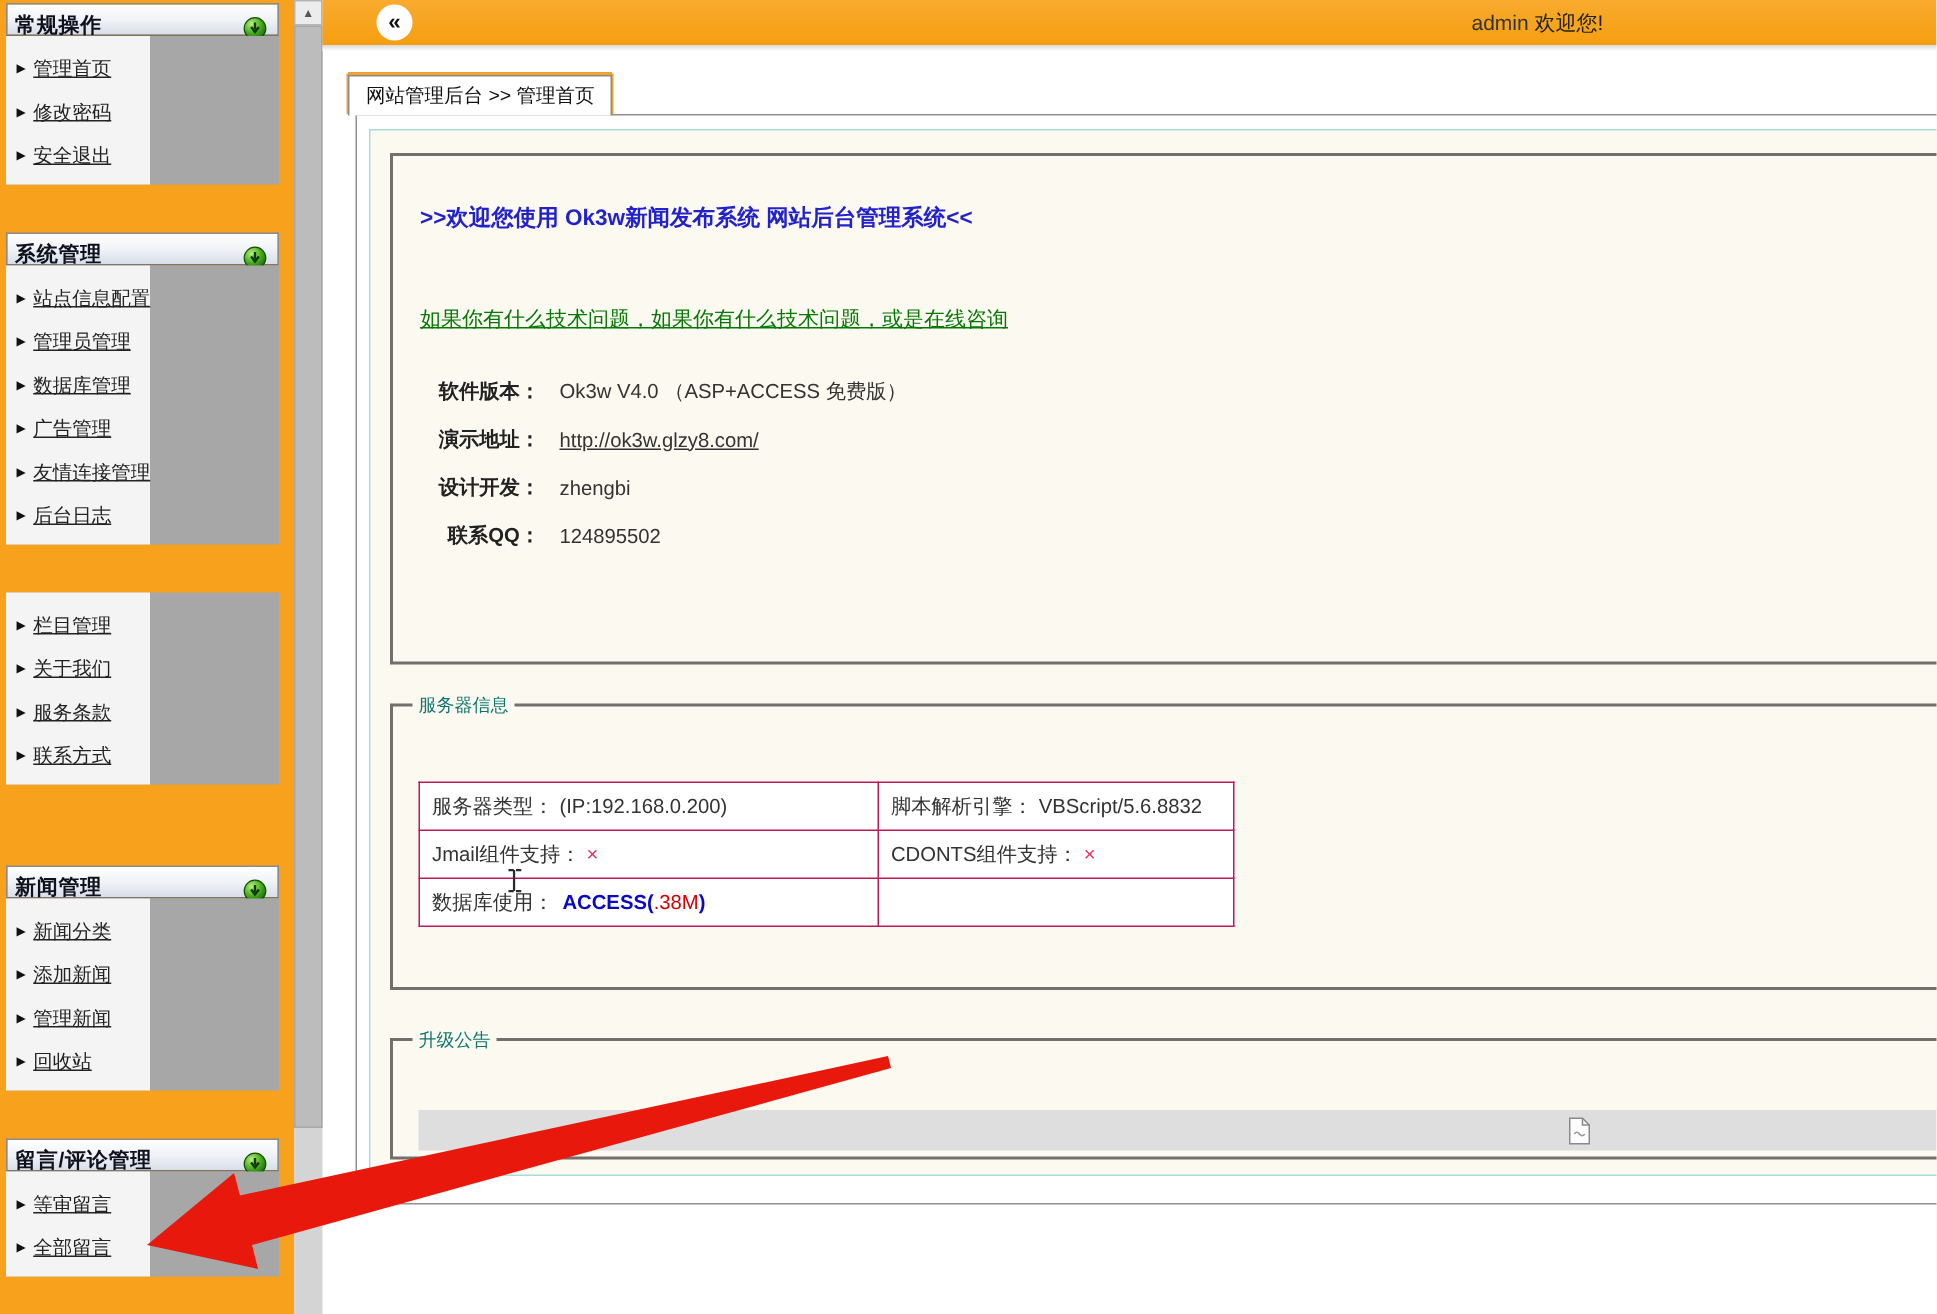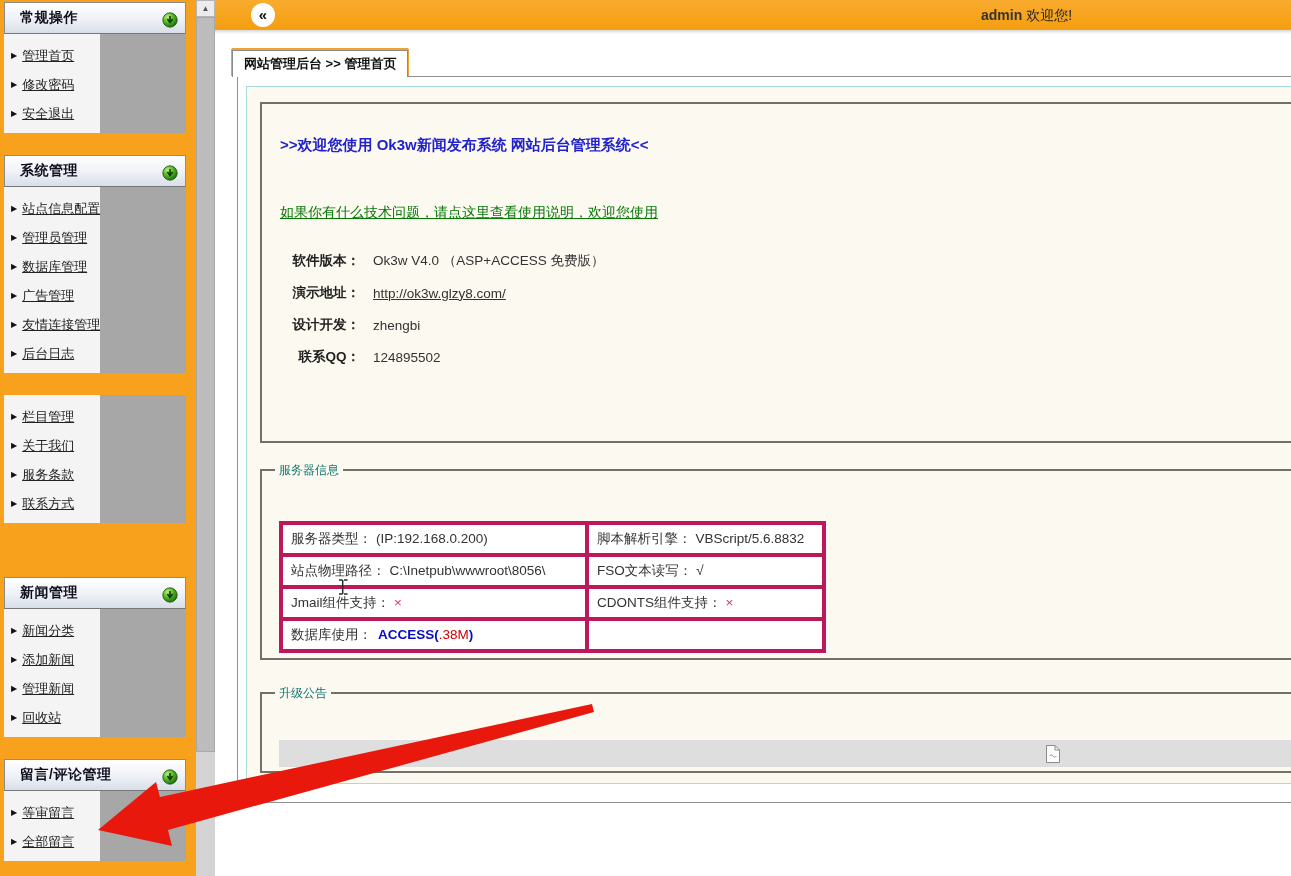--- a/index.html
+++ b/index.html
@@ -5,24 +5,24 @@
   * { margin:0; padding:0; box-sizing:border-box; }
   html,body { width:1291px; height:876px; }
   body {
     position:relative; overflow:hidden; background:#ffffff;
     font-family:"Liberation Sans","DejaVu Sans",sans-serif; color:#333;
   }
   
   .sidebar { position:absolute; left:0; top:0; width:196px; height:876px; background:#f7a11c; }
   .side-section { position:absolute; left:4px; width:182px; }
   .side-header {
-    position:relative; height:32px; line-height:27px;
+    position:relative; height:22px; line-height:27px;
     background:linear-gradient(180deg,#ffffff 0%,#eef1f6 55%,#d8dee8 100%);
     border:1px solid #8c8c8c; border-bottom-color:#777;
-    padding-left:15px; cursor:pointer;
+    padding-left:5px; cursor:pointer;
   }
   .side-title { font-size:14px; font-weight:bold; color:#10101f; letter-spacing:.5px; }
   .globe { position:absolute; right:7px; top:6px; width:16px; height:16px; }
   .side-body { position:relative; background:#a7a7a7; padding:0; }
   .side-items { position:absolute; left:0; top:0; width:96px; height:100%; background:#f4f4f4; padding-top:7px; }
   .side-item { height:29px; display:flex; align-items:center; padding-left:7px; cursor:pointer; }
   .tri { font-size:8px; color:#111; margin-right:5px; line-height:1; }
   .side-link { font-size:13px; color:#222; text-decoration:underline; cursor:pointer; white-space:nowrap; }
   
   .vscroll { position:absolute; left:196px; top:0; width:19px; height:876px; background:#d4d4d4; }
@@ -30,49 +30,49 @@
     position:absolute; left:0; top:0; width:19px; height:17px; background:#ececec;
     border:1px solid #b5b5b5; font-size:8px; color:#555; text-align:center; line-height:15px; cursor:pointer;
   }
   .vscroll .thumb { position:absolute; left:0; top:17px; width:19px; height:735px; background:#bcbcbc; border:1px solid #a8a8a8; cursor:pointer; }
   
   .topbar { position:absolute; left:215px; right:0; top:0; height:30px;
     background:linear-gradient(180deg,#f9ab2e 0%,#f59e10 100%); }
   .collapse-btn { position:absolute; left:36px; top:3px; width:24px; height:24px; border-radius:50%;
     background:#fff; text-align:center; line-height:23px; font-size:15px; font-weight:bold; color:#111; cursor:pointer; }
   .welcome-box { position:absolute; left:766px; top:7px; font-size:14px; color:#222; }
-  .welcome-box .uname { font-weight:bold; color:#333; }
+  .welcome-box .uname { font-weight:normal; color:#333; }
   .topbar-shadow { position:absolute; left:215px; right:0; top:30px; height:4px;
     background:linear-gradient(180deg,#d9d9d9,#ffffff); }
   
   .tab {
     position:absolute; left:232px; top:50px; height:27px; padding:0 11px; background:#fff;
     border:1px solid #8b8b8b; border-bottom:none; z-index:3;
     box-shadow:-1px -1px 0 0 #f2a233, 1px -1px 0 0 #f2a233, 0 -2px 0 0 #f2a233;
-    font-size:13px; font-weight:bold; color:#111; line-height:26px; cursor:pointer; white-space:nowrap;
+    font-size:13px; font-weight:normal; color:#111; line-height:26px; cursor:pointer; white-space:nowrap;
   }
   
   .panel { position:absolute; left:237px; top:76px; right:-2px; height:727px;
     border:1px solid #909090; border-right:none; background:#fff; z-index:1; }
   .teal-box { position:absolute; left:8px; top:9px; right:0; height:698px;
     border:1px solid #a9dbdb; border-right:none; background:#fcf9f0; }
   .inner-box { position:absolute; left:13px; right:-2px; border:2px solid #71716a; }
   .welcome-panel { top:15px; height:341px; }
   .w-title { position:absolute; left:18px; top:32px; font-size:15px; font-weight:bold; color:#2222cc; white-space:nowrap; }
   .w-help  { position:absolute; left:18px; top:100px; font-size:14px; color:#067806; text-decoration:underline; cursor:pointer; white-space:nowrap; }
   .info-list { position:absolute; left:18px; top:141px; }
   .info-row { height:32px; display:flex; align-items:center; font-size:13.5px; }
   .info-label { width:80px; text-align:right; font-weight:bold; color:#222; white-space:nowrap; }
   .info-value { margin-left:13px; color:#333; white-space:nowrap; }
   .info-value.link { text-decoration:underline; cursor:pointer; }
   
   .fieldset-legend { position:absolute; top:-9px; left:13px; background:#fcf9f0; padding:0 4px; font-size:12px; color:#0f766e; }
   .server-panel { top:382px; height:191px; }
   .server-table { position:absolute; left:17px; top:50px; width:543px; border-collapse:collapse; background:#fff; table-layout:fixed; }
-  .server-table td { border:4px solid #be185d; height:32px; padding-left:8px; font-size:13.5px; color:#333; white-space:nowrap; overflow:hidden; }
+  .server-table td { border:1px solid #be185d; height:32px; padding-left:8px; font-size:13.5px; color:#333; white-space:nowrap; overflow:hidden; }
   .server-table td.c1 { width:306px; }
   .server-table td.c2 { width:237px; }
   .val { margin-left:4px; }
   .x-mark { color:#e0335a; margin-left:4px; }
   .db-blue { color:#0909c8; font-weight:bold; margin-left:6px; }
   .db-red { color:#d40000; font-weight:normal; }
   .upgrade-panel { top:605px; height:81px; }
   .gray-bar { position:absolute; left:17px; top:46px; right:2px; height:27px; background:#dedede; }
   .broken-icon { position:absolute; left:766px; top:4px; width:16px; height:20px; }
   
@@ -252,21 +252,21 @@
 </div>
 <div class="topbar-shadow"></div>
 
 <div class="tab">网站管理后台 &gt;&gt; 管理首页</div>
 
 <div class="panel">
   <div class="teal-box">
 
     <div class="inner-box welcome-panel">
       <div class="w-title">&gt;&gt;欢迎您使用 Ok3w新闻发布系统 网站后台管理系统&lt;&lt;</div>
-      <a class="w-help">如果你有什么技术问题，请点这里查看使用说明，欢迎您使用</a>
+      <a class="w-help">如果你有什么技术问题，如果你有什么技术问题，或是在线咨询</a>
       <div class="info-list">
         <div class="info-row">
             <span class="info-label">软件版本：</span>
             <span class="info-value">Ok3w V4.0 （ASP+ACCESS 免费版）</span>
           </div>
         <div class="info-row">
             <span class="info-label">演示地址：</span>
             <a class="info-value link">http://ok3w.glzy8.com/</a>
           </div>
         <div class="info-row">
@@ -280,24 +280,20 @@
       </div>
     </div>
 
     <div class="inner-box server-panel">
       <span class="fieldset-legend">服务器信息</span>
       <table class="server-table">
         <tbody>
             <tr>
           <td class="c1"><span>服务器类型：</span><span class="val">(IP:192.168.0.200)</span></td>
           <td class="c2"><span>脚本解析引擎：</span><span class="val">VBScript/5.6.8832</span></td>
-        </tr>
-        <tr>
-          <td class="c1"><span>站点物理路径：</span><span class="val">C:\Inetpub\wwwroot\8056\</span></td>
-          <td class="c2"><span>FSO文本读写：</span><span class="val">√</span></td>
         </tr>
         <tr>
           <td class="c1"><span>Jmail组件支持：</span><span class="x-mark">×</span></td>
           <td class="c2"><span>CDONTS组件支持：</span><span class="x-mark">×</span></td>
         </tr>
         <tr>
           <td class="c1"><span>数据库使用：</span><span class="db-blue">ACCESS(</span><span class="db-red">.38M</span><span class="db-blue" style="margin-left:0">)</span></td>
           <td class="c2"></td>
         </tr>
       </tbody>

